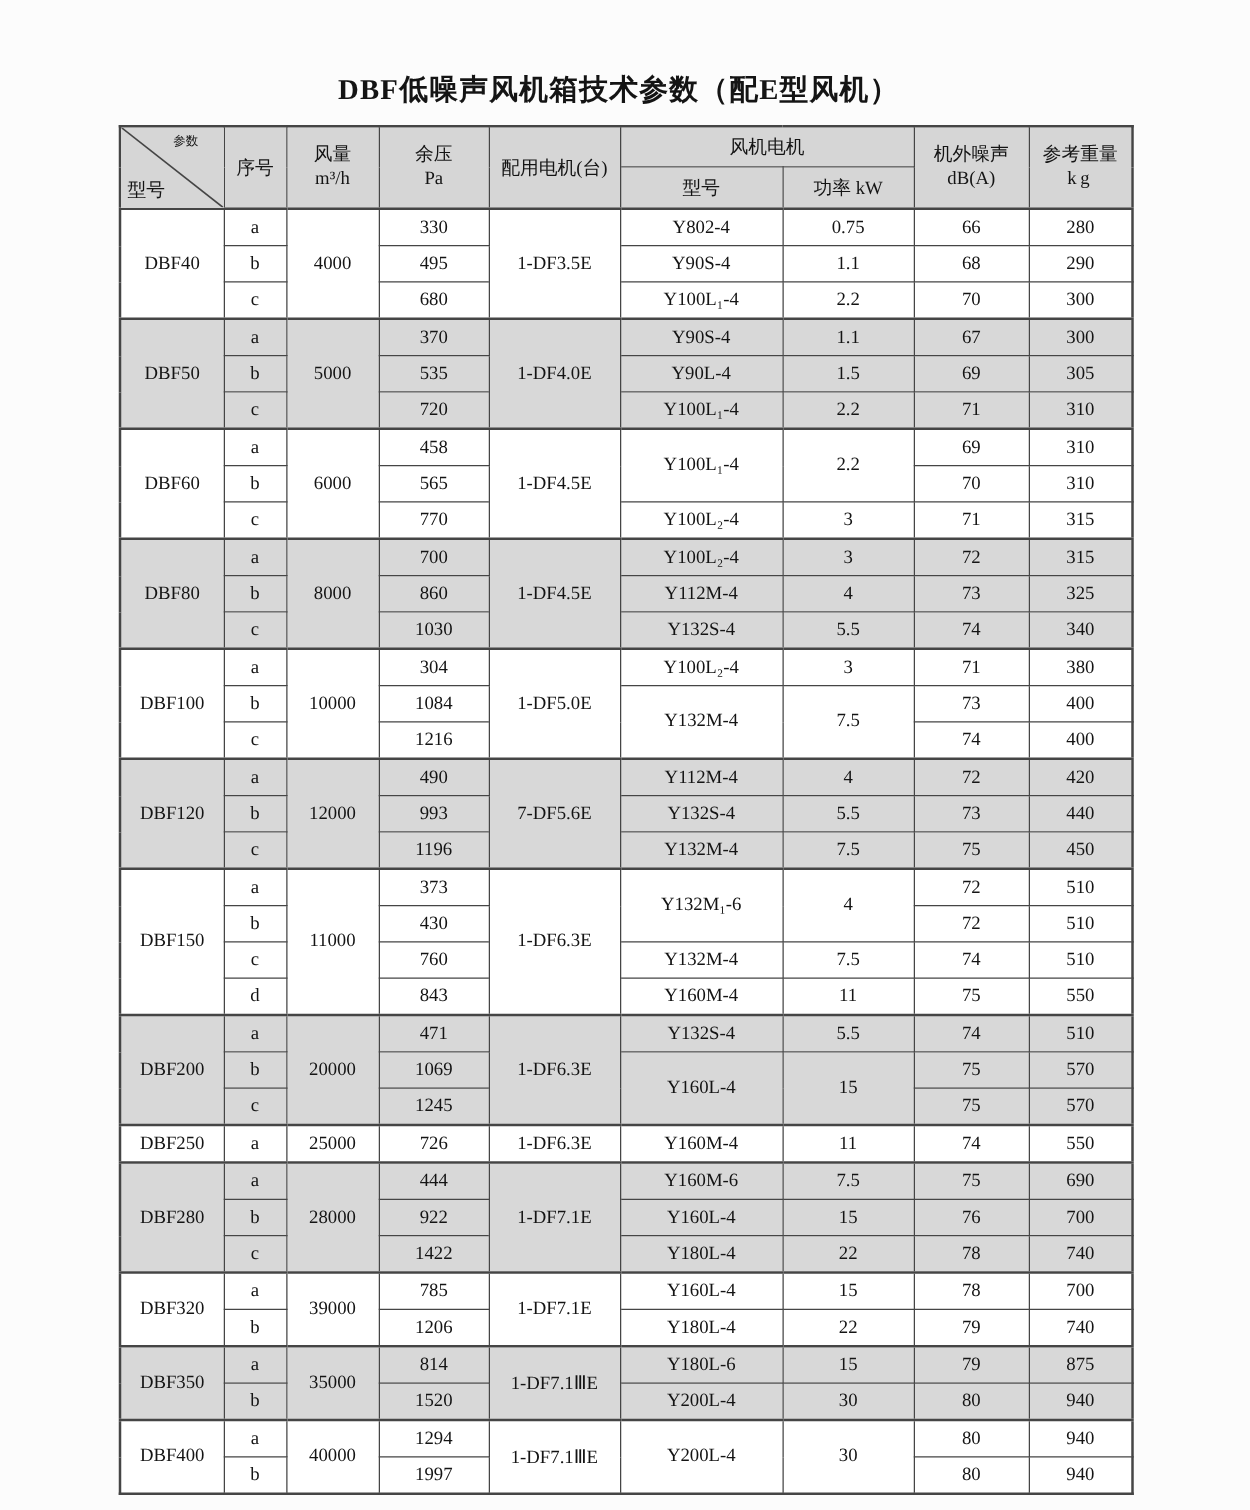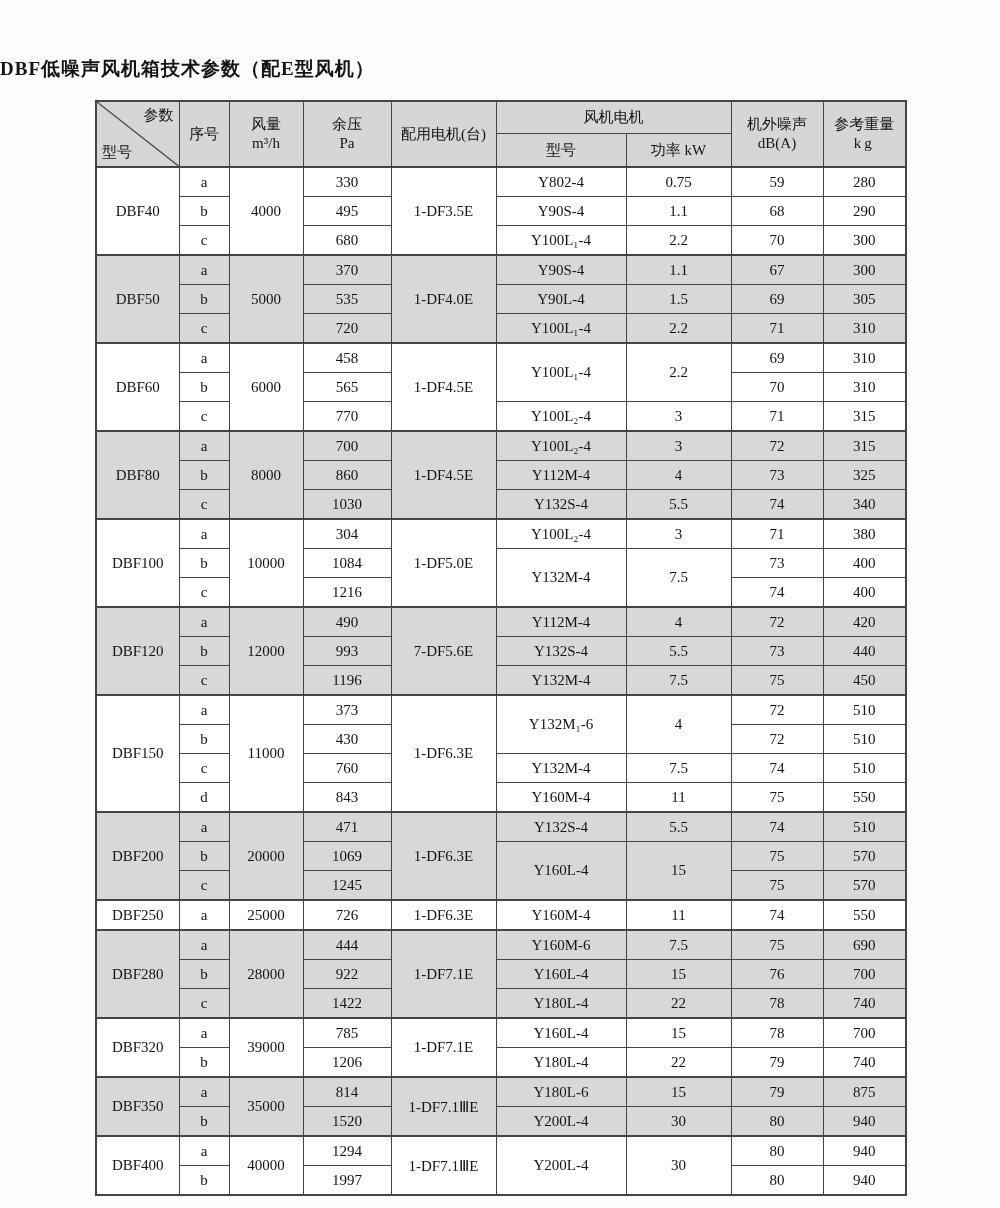--- a/index.html
+++ b/index.html
@@ -16,21 +16,21 @@
     color:var(--text);
   }
   .page{position:relative;width:1000px;height:1208px;overflow:hidden;}
   .heading{
     position:absolute;left:60px;top:14px;margin:0;
     font-size:23px;font-weight:bold;letter-spacing:1px;
     font-family:"Liberation Serif", serif;
   }
   .table-title{
     position:absolute;left:0;top:56px;width:990px;margin:0;
-    font-size:19px;font-weight:bold;letter-spacing:1px;
+    text-align:center;font-size:23px;font-weight:bold;letter-spacing:1px;
     font-family:"Liberation Serif", serif;
   }
   table.spec{
     position:absolute;left:95px;top:100px;
     width:810px;table-layout:fixed;
     border-collapse:collapse;
     border:2px solid var(--line);
     font-size:15px;
   }
   table.spec th, table.spec td{
@@ -42,21 +42,21 @@
   }
   thead th{background:var(--header-bg);}
   thead tr.h1 th{height:31px;}
   thead tr.h2 th{height:32px;}
   thead{border-bottom:2px solid var(--line);}
   tbody td{height:28px;background:#ffffff;}
   tbody tr.shaded td{background:var(--shade);}
   tbody tr.group-start td{border-top:2px solid var(--line);}
   th.corner{position:relative;padding:0;}
   th.corner svg{position:absolute;left:0;top:0;width:100%;height:100%;}
-  .corner-top{position:absolute;top:4px;right:5px;font-size:15px;}
+  .corner-top{position:absolute;top:4px;right:20px;font-size:10px;}
   .corner-bottom{position:absolute;bottom:4px;left:5px;font-size:15px;}
   .hdr-2line div{line-height:1.25;}
   .ls{letter-spacing:3px;}
 </style>
 </head>
 <body style="background: rgb(252, 252, 252);">
 
 <div class="page">
 
   <h2 class="table-title">DBF低噪声风机箱技术参数（配E型风机）</h2>
@@ -109,21 +109,21 @@
     </thead>
     <tbody>
         <tr class="group-start">
           <td rowspan="3">DBF40</td>
           <td>a</td>
           <td rowspan="3">4000</td>
           <td>330</td>
           <td rowspan="3">1-DF3.5E</td>
           <td>Y802-4</td>
           <td>0.75</td>
-          <td>59</td>
+          <td>66</td>
           <td>280</td>
         </tr>
         <tr>
           <td>b</td>
           <td>495</td>
           <td>Y90S-4</td>
           <td>1.1</td>
           <td>68</td>
           <td>290</td>
         </tr>

